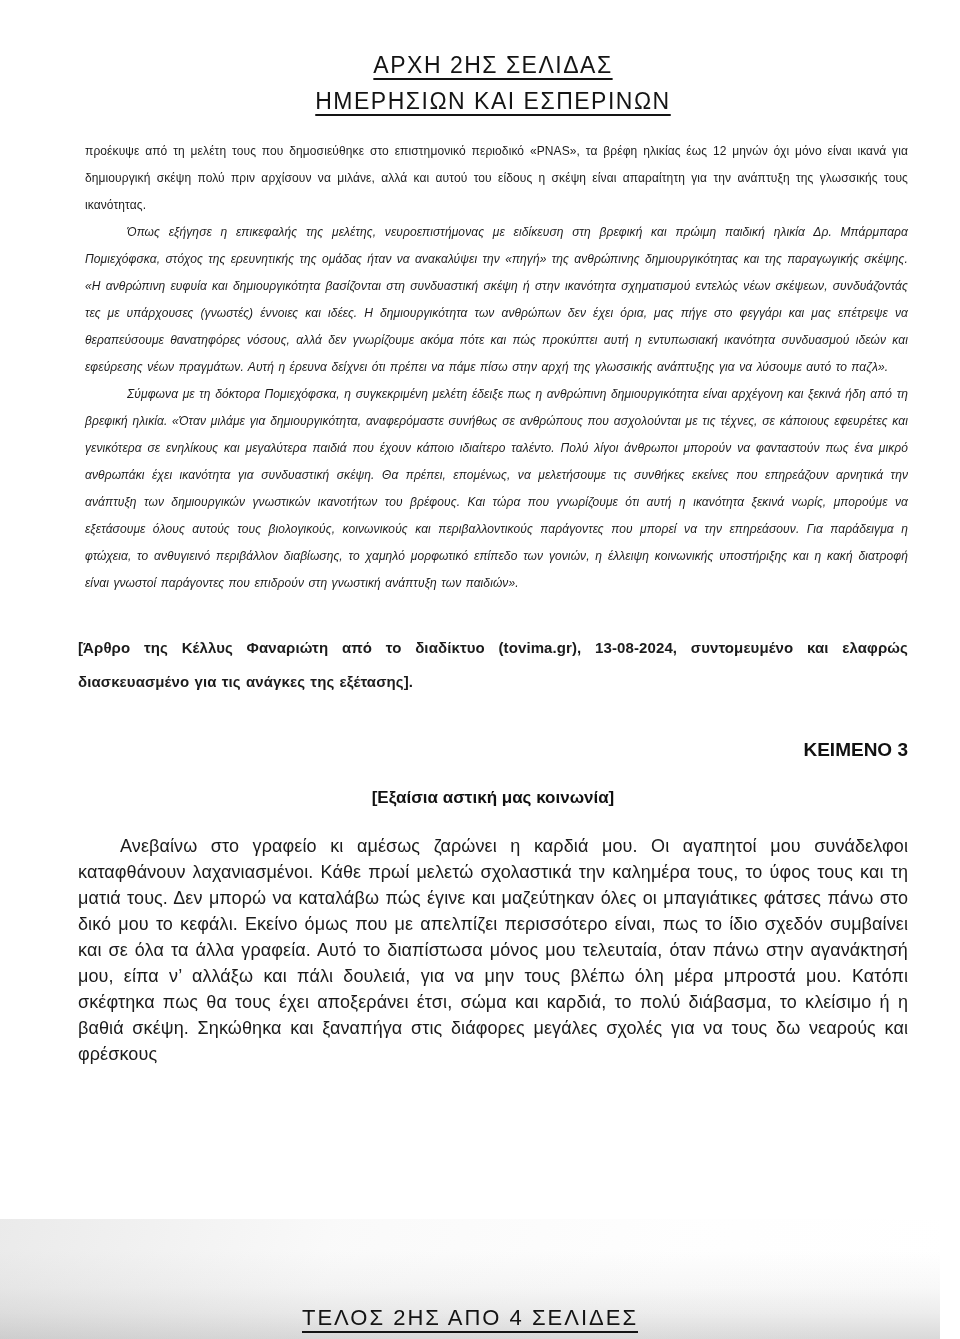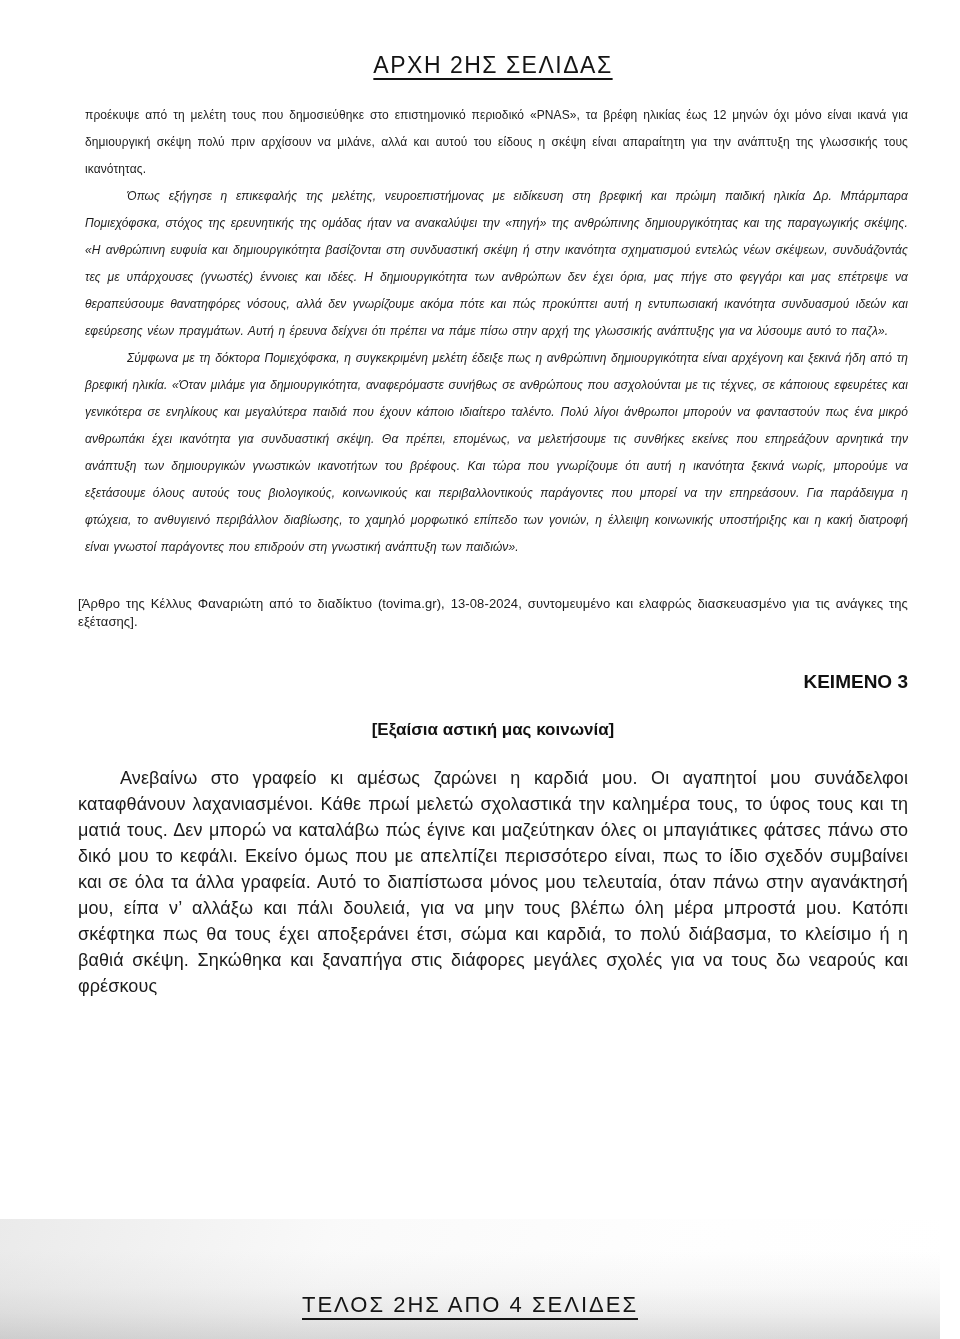--- a/index.html
+++ b/index.html
@@ -64,25 +64,26 @@
   }
   .body-text p {
     margin: 0;
   }
   .body-text p.indent {
     text-indent: 42px;
     font-style: italic;
   }
   .citation {
     margin-top: 34px;
-    font-size: 13px;
-    line-height: 18px;
+    font-size: 15px;
+    line-height: 34px;
     text-align: justify;
     letter-spacing: 0.1px;
     word-spacing: 1px;
+    font-weight: bold;
   }
   .text3-heading {
     margin-top: 40px;
     text-align: right;
     font-size: 19px;
     font-weight: bold;
     line-height: 22px;
     color: #111;
   }
   .text3-subheading {
@@ -101,21 +102,21 @@
     letter-spacing: 0.1px;
     word-spacing: 1px;
   }
   .text3-body p {
     margin: 0;
     text-indent: 42px;
   }
   .doc-footer {
     position: absolute;
     left: 0;
-    bottom: 21px;
+    bottom: 8px;
     width: 100%;
     text-align: center;
   }
   .doc-footer .fline {
     display: inline-block;
     font-size: 22px;
     letter-spacing: 2px;
     color: #141414;
     text-decoration: underline;
     text-underline-offset: 6px;
@@ -123,20 +124,23 @@
   }
 </style>
 </head>
 <body>
 
 <div class="page">
 
   <div class="doc-header">
     <div>
       <span class="hline">ΑΡΧΗ 2ΗΣ ΣΕΛΙΔΑΣ</span>
+    </div>
+    <div>
+      <span class="hline">ΗΜΕΡΗΣΙΩΝ ΚΑΙ ΕΣΠΕΡΙΝΩΝ</span>
     </div>
   </div>
 
   <div class="body-text">
     <p>προέκυψε από τη μελέτη τους που δημοσιεύθηκε στο επιστημονικό περιοδικό «PNAS», τα βρέφη ηλικίας έως 12 μηνών όχι μόνο είναι ικανά για δημιουργική σκέψη πολύ πριν αρχίσουν να μιλάνε, αλλά και αυτού του είδους η σκέψη είναι απαραίτητη για την ανάπτυξη της γλωσσικής τους ικανότητας.</p>
     <p class="indent">Όπως εξήγησε η επικεφαλής της μελέτης, νευροεπιστήμονας με ειδίκευση στη βρεφική και πρώιμη παιδική ηλικία Δρ. Μπάρμπαρα Πομιεχόφσκα, στόχος της ερευνητικής της ομάδας ήταν να ανακαλύψει την «πηγή» της ανθρώπινης δημιουργικότητας και της παραγωγικής σκέψης. «Η ανθρώπινη ευφυία και δημιουργικότητα βασίζονται στη συνδυαστική σκέψη ή στην ικανότητα σχηματισμού εντελώς νέων σκέψεων, συνδυάζοντάς τες με υπάρχουσες (γνωστές) έννοιες και ιδέες. Η δημιουργικότητα των ανθρώπων δεν έχει όρια, μας πήγε στο φεγγάρι και μας επέτρεψε να θεραπεύσουμε θανατηφόρες νόσους, αλλά δεν γνωρίζουμε ακόμα πότε και πώς προκύπτει αυτή η εντυπωσιακή ικανότητα συνδυασμού ιδεών και εφεύρεσης νέων πραγμάτων. Αυτή η έρευνα δείχνει ότι πρέπει να πάμε πίσω στην αρχή της γλωσσικής ανάπτυξης για να λύσουμε αυτό το παζλ».</p>
     <p class="indent">Σύμφωνα με τη δόκτορα Πομιεχόφσκα, η συγκεκριμένη μελέτη έδειξε πως η ανθρώπινη δημιουργικότητα είναι αρχέγονη και ξεκινά ήδη από τη βρεφική ηλικία. «Όταν μιλάμε για δημιουργικότητα, αναφερόμαστε συνήθως σε ανθρώπους που ασχολούνται με τις τέχνες, σε κάποιους εφευρέτες και γενικότερα σε ενηλίκους και μεγαλύτερα παιδιά που έχουν κάποιο ιδιαίτερο ταλέντο. Πολύ λίγοι άνθρωποι μπορούν να φανταστούν πως ένα μικρό ανθρωπάκι έχει ικανότητα για συνδυαστική σκέψη. Θα πρέπει, επομένως, να μελετήσουμε τις συνθήκες εκείνες που επηρεάζουν αρνητικά την ανάπτυξη των δημιουργικών γνωστικών ικανοτήτων του βρέφους. Και τώρα που γνωρίζουμε ότι αυτή η ικανότητα ξεκινά νωρίς, μπορούμε να εξετάσουμε όλους αυτούς τους βιολογικούς, κοινωνικούς και περιβαλλοντικούς παράγοντες που μπορεί να την επηρεάσουν. Για παράδειγμα η φτώχεια, το ανθυγιεινό περιβάλλον διαβίωσης, το χαμηλό μορφωτικό επίπεδο των γονιών, η έλλειψη κοινωνικής υποστήριξης και η κακή διατροφή είναι γνωστοί παράγοντες που επιδρούν στη γνωστική ανάπτυξη των παιδιών».</p>
   </div>
 
   <div class="citation">[Άρθρο της Κέλλυς Φαναριώτη από το διαδίκτυο (tovima.gr), 13-08-2024, συντομευμένο και ελαφρώς διασκευασμένο για τις ανάγκες της εξέτασης].</div>

